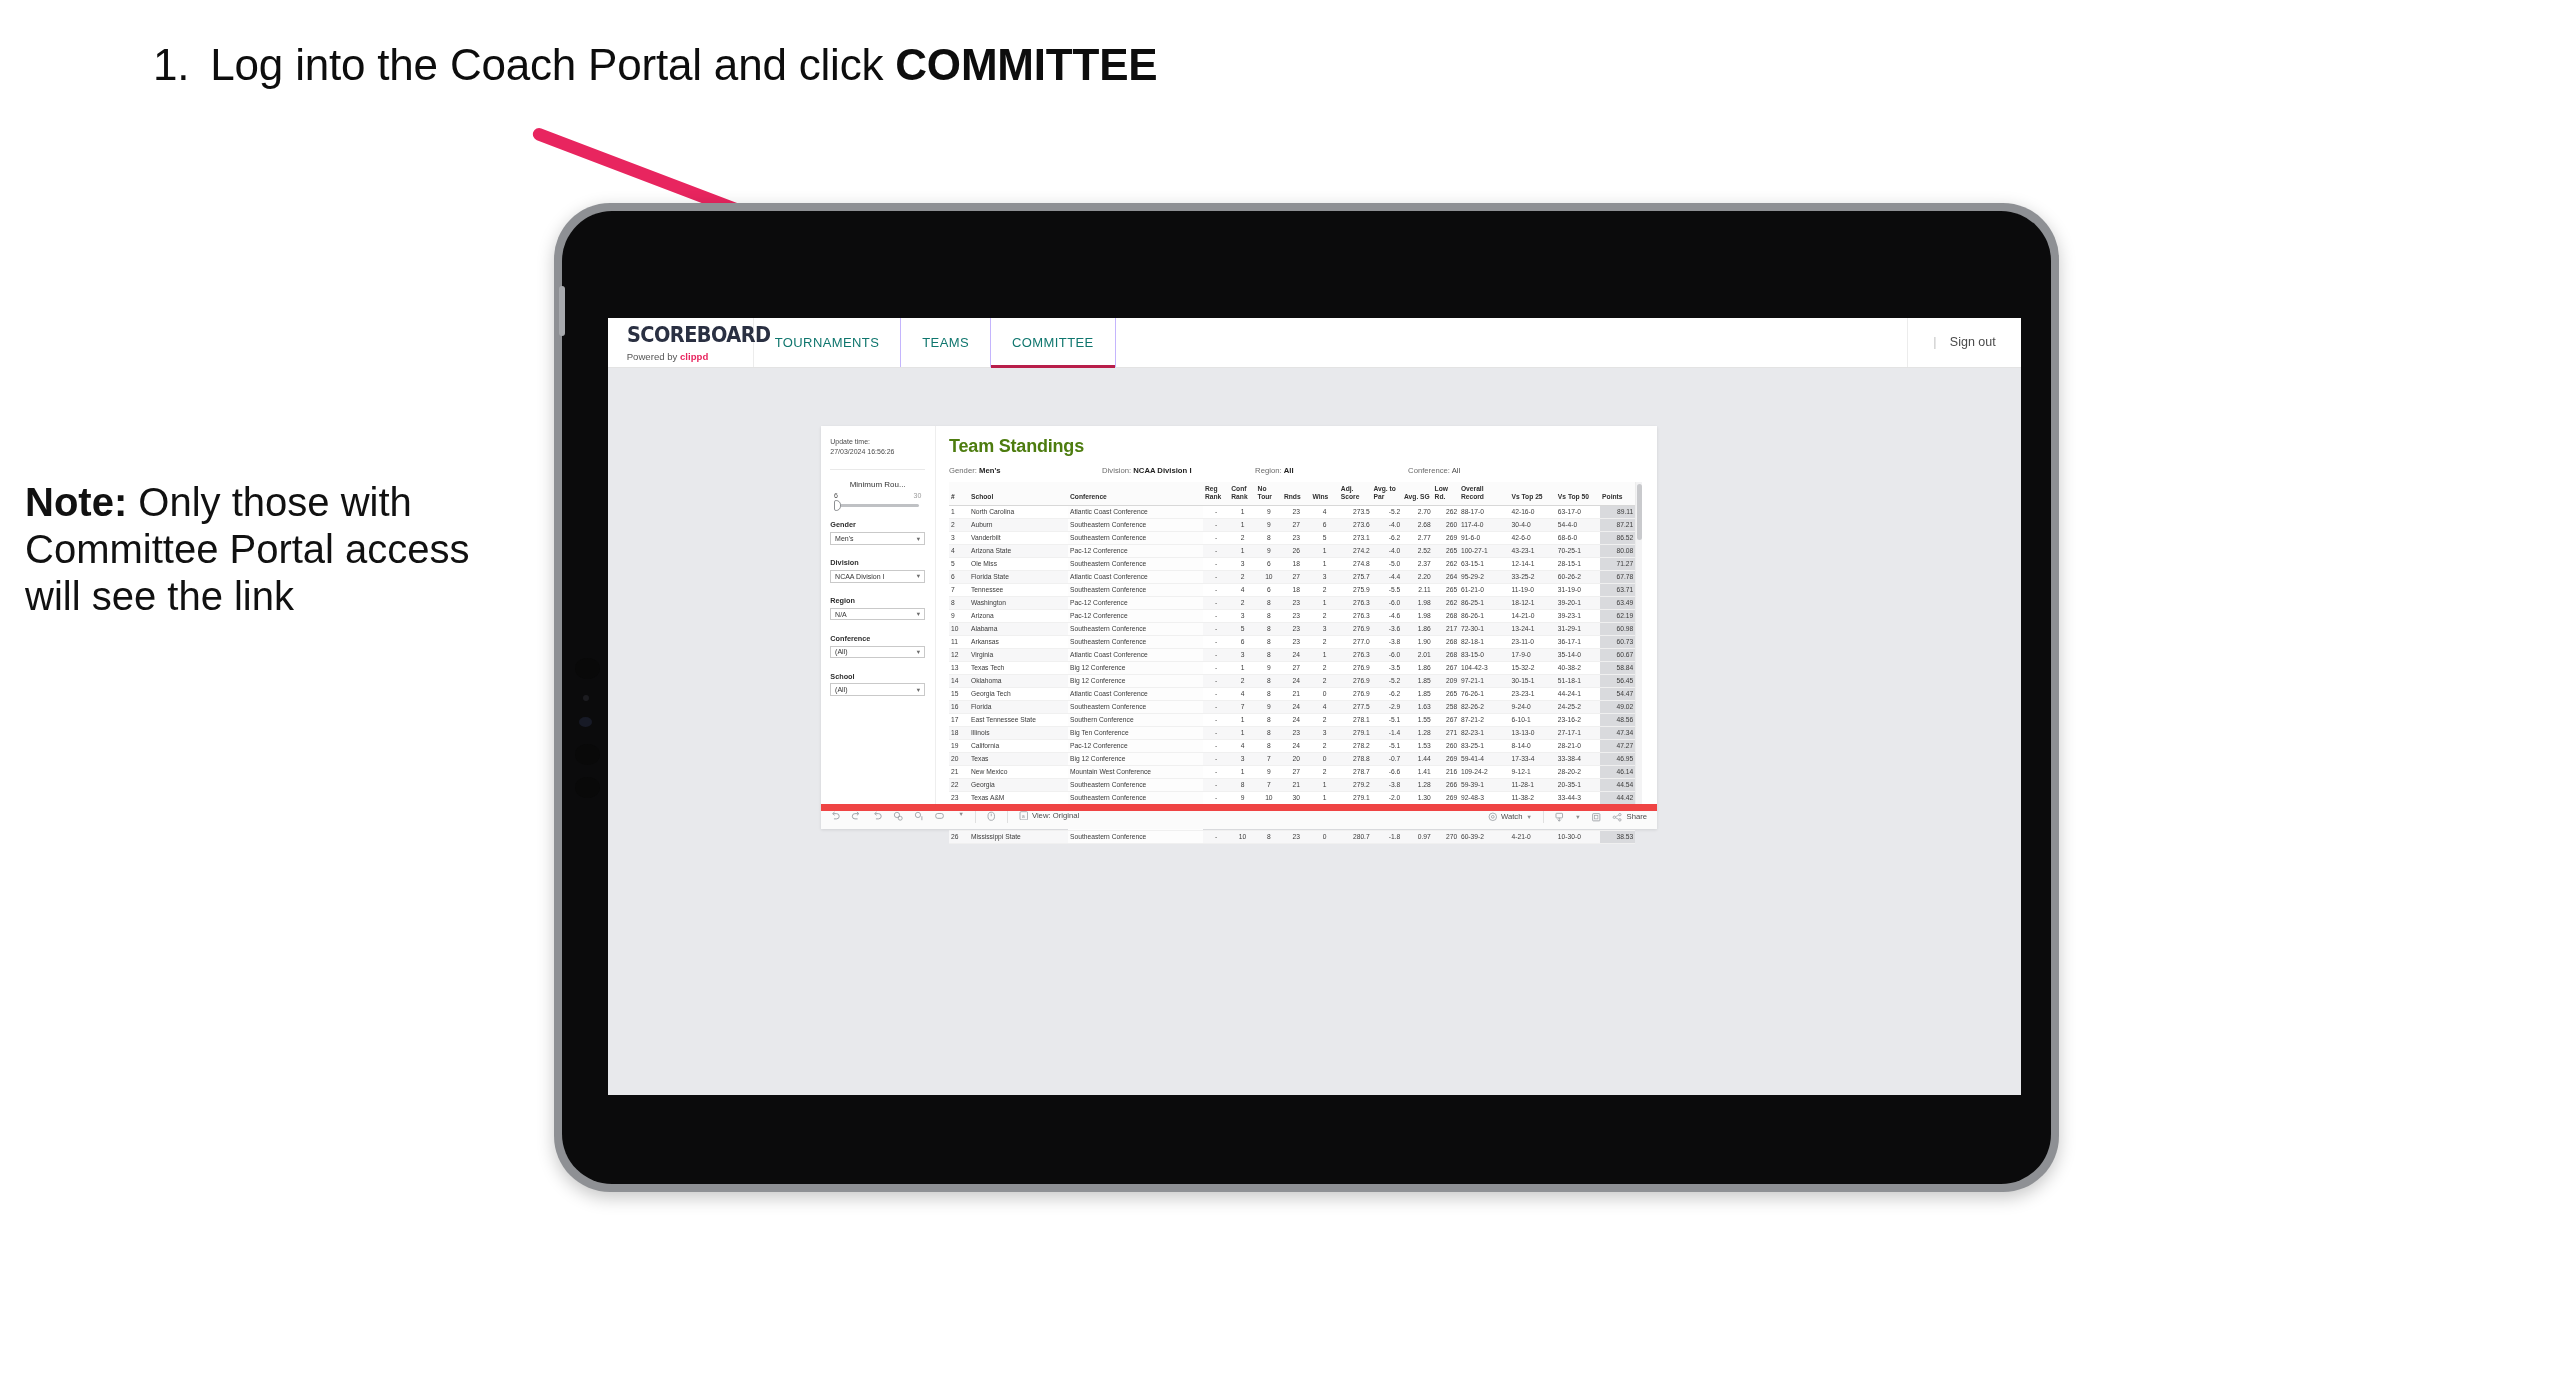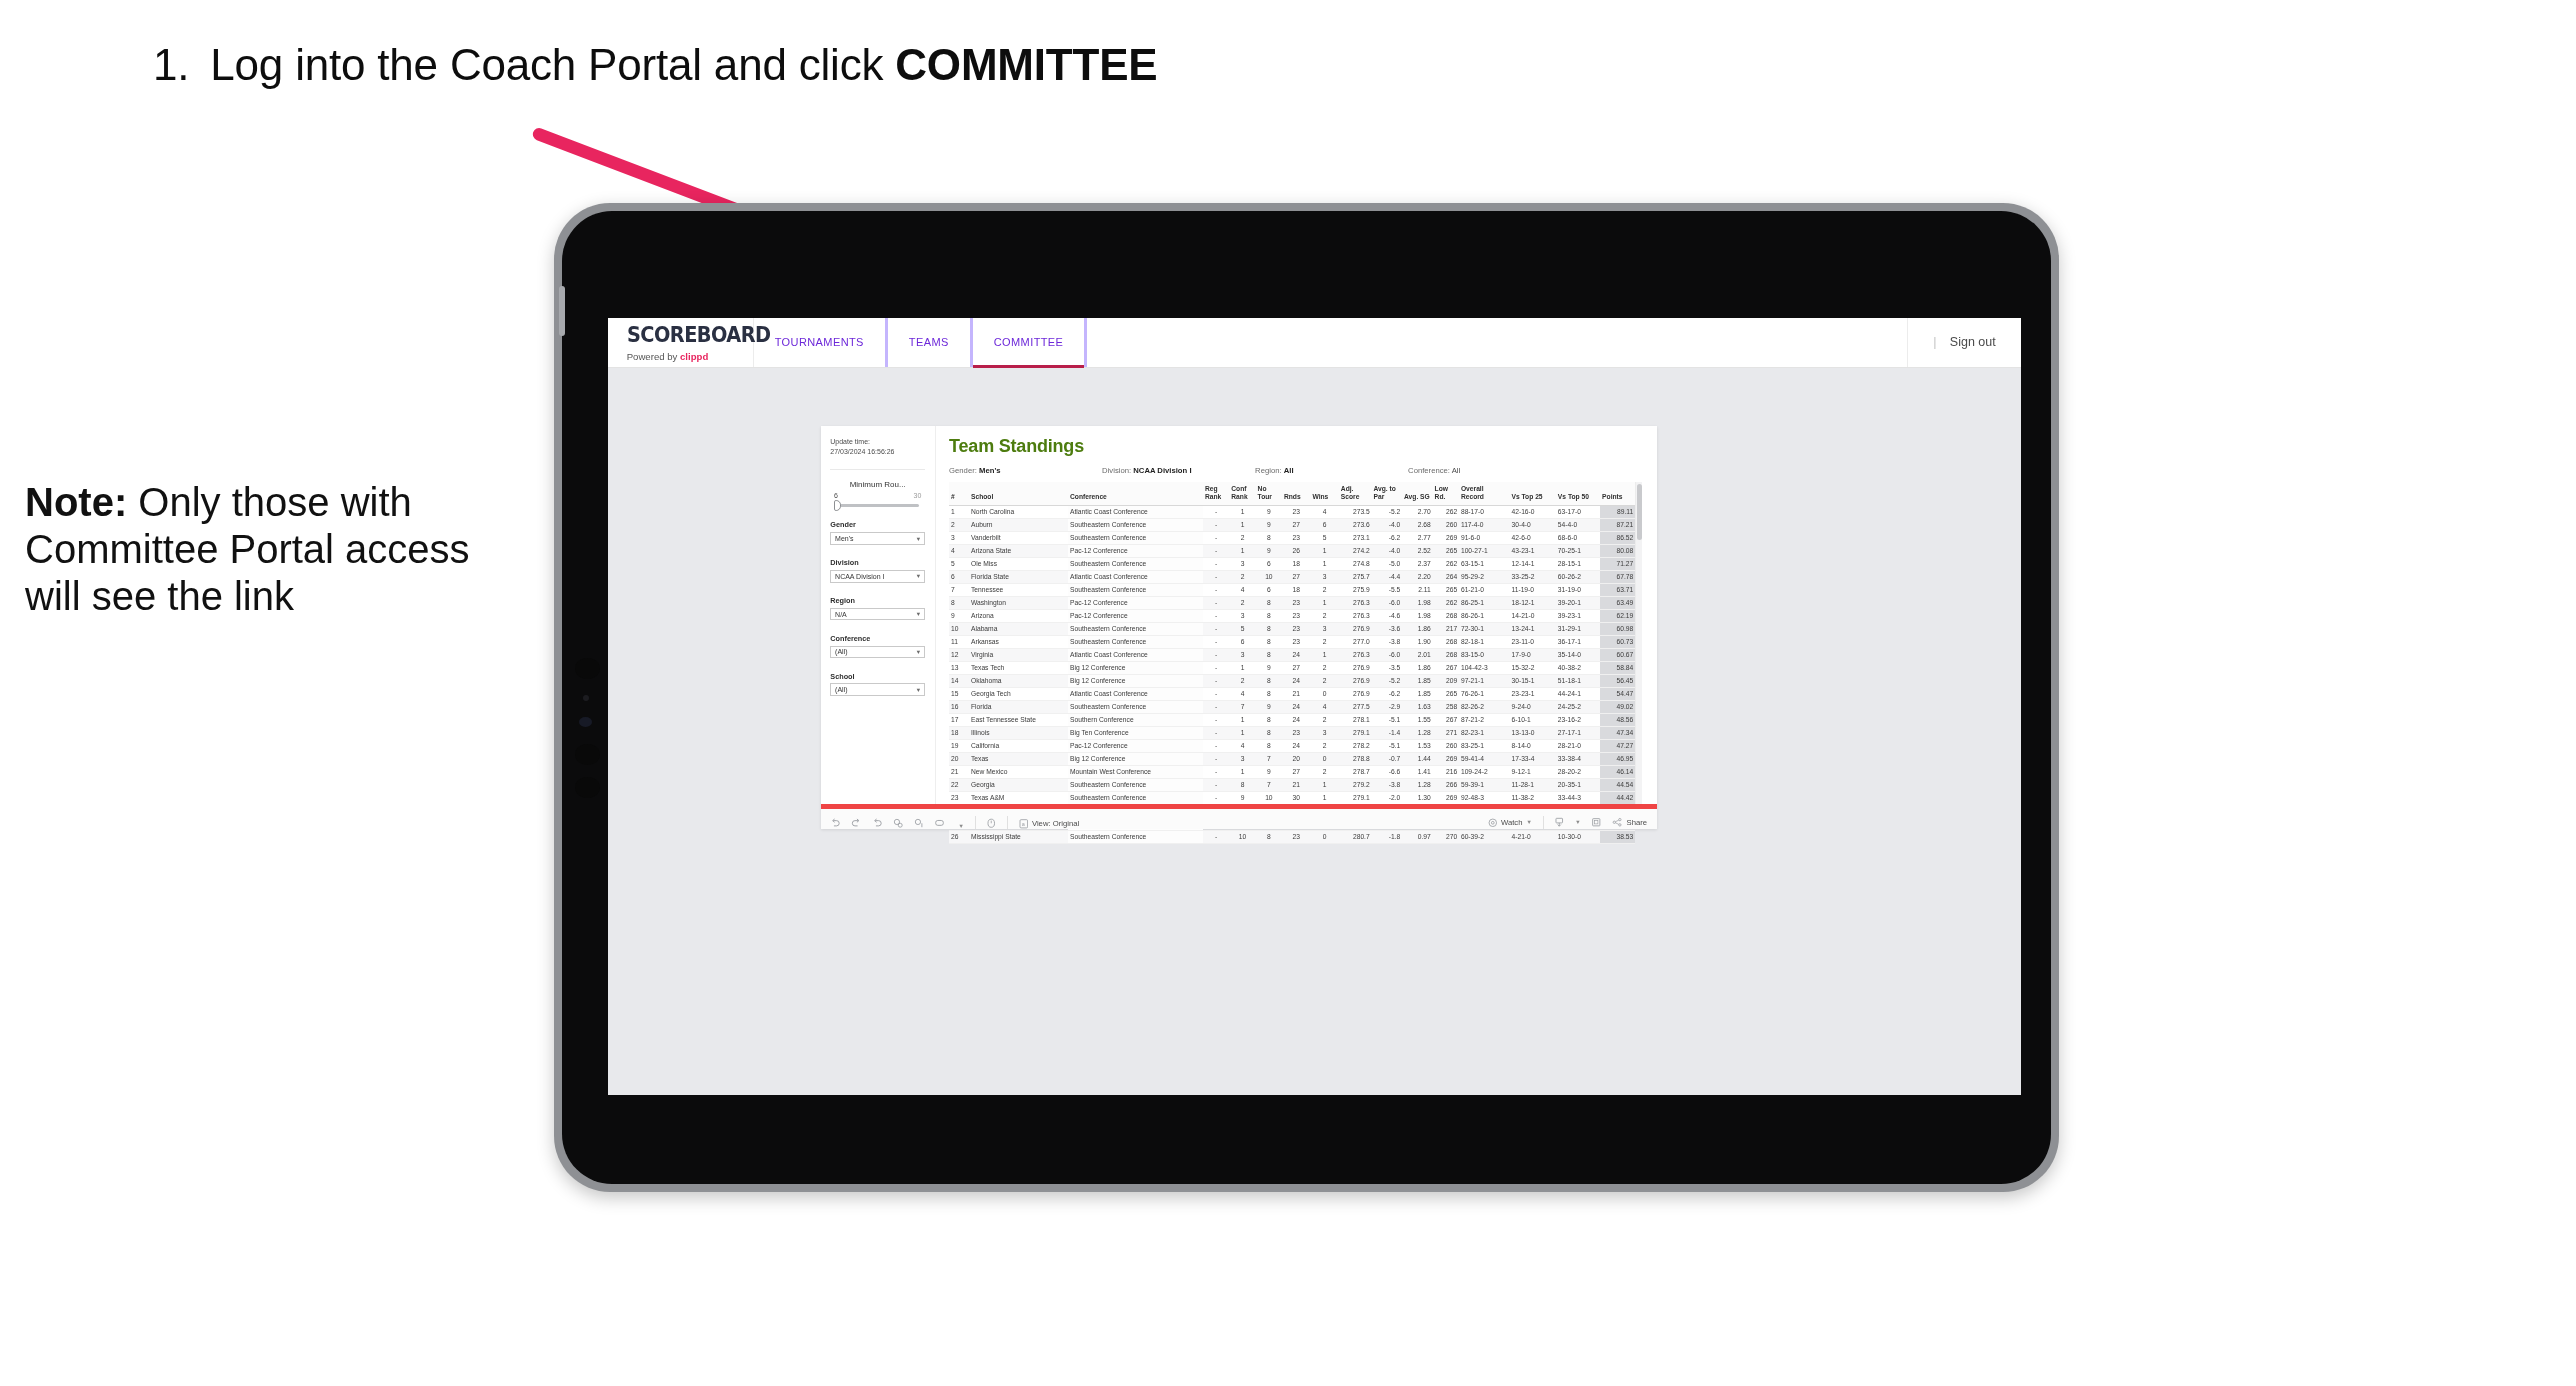--- a/index.html
+++ b/index.html
@@ -68,22 +68,22 @@
   }
   .brand-name {
     font-family: "DejaVu Sans", sans-serif;
     font-size: 21px; font-weight: bold; color:#2a3042; letter-spacing:-0.6px;
     transform: scaleX(0.92); transform-origin: left center;
   }
   .brand-sub { font-size: 9.6px; color:#555; margin-top:4px; }
   .brand-sub .clippd { color:#e8255f; font-weight: bold; }
   .navtab {
     display:flex; align-items:center; padding: 0 21px;
-    font-size: 11px; color:#6d28d9; letter-spacing:0.4px;
-    border-right:3px solid #c4b5fd; cursor:pointer; position:relative;
+    font-size: 13px; color:#0f766e; letter-spacing:0.4px;
+    border-right:1px solid #c4b5fd; cursor:pointer; position:relative;
   }
   .navtab.active::after {
     content:""; position:absolute; left:0; right:0; bottom:-1px; height:2.9px; background:#b81e4a;
   }
   .nav-spacer { flex:1; border-right:1px solid #ececec; }
   .nav-right {
     display:flex; align-items:center; gap:13.4px; padding: 0 25px; font-size: 12.5px; color:#4a4a4a;
   }
   .nav-sep { color:#c4c4c4; }
   .signout { cursor:pointer; }
@@ -164,22 +164,22 @@
   .c-pts { width: 33px; text-align:right; }
   td.c-pts { background:#d9dadd; color:#2f2f2f; }
   .zebra { background: #f7f7f8; }
   .vscroll {
     width: 6.7px; background:#f3f3f4; border-left:1px solid #ececec; position:relative;
   }
   .vthumb { position:absolute; left:1px; top:1.9px; width:4.8px; height:56px; background:#c9cacd; border-radius:2.9px; }
 
   
   .vizbar {
-    height: 25px; border-top: 5px solid #ef4444; background:#fbfbfb;
-    display:flex; align-items:flex-end; padding: 0 9.6px; gap: 10.5px;
+    height: 25px; border-top: 7px solid #ef4444; background:#fbfbfb;
+    display:flex; align-items:flex-start; padding: 0 9.6px; gap: 10.5px;
   }
   .vizbar .ic { color:#9a9da2; display:flex; align-items:center; }
   .vizbar .tsep { width:1px; height:12.5px; background:#e0e0e0; }
   .vizbar .lbl { font-size:7.7px; color:#4c4c4c; display:flex; align-items:center; gap:3.8px; }
   .vizbar .right { margin-left:auto; display:flex; align-items:center; gap:10.5px; }
   .tcaret { font-size:5.8px; color:#8c8c8c; }
 </style>
 </head>
 <body>
 

